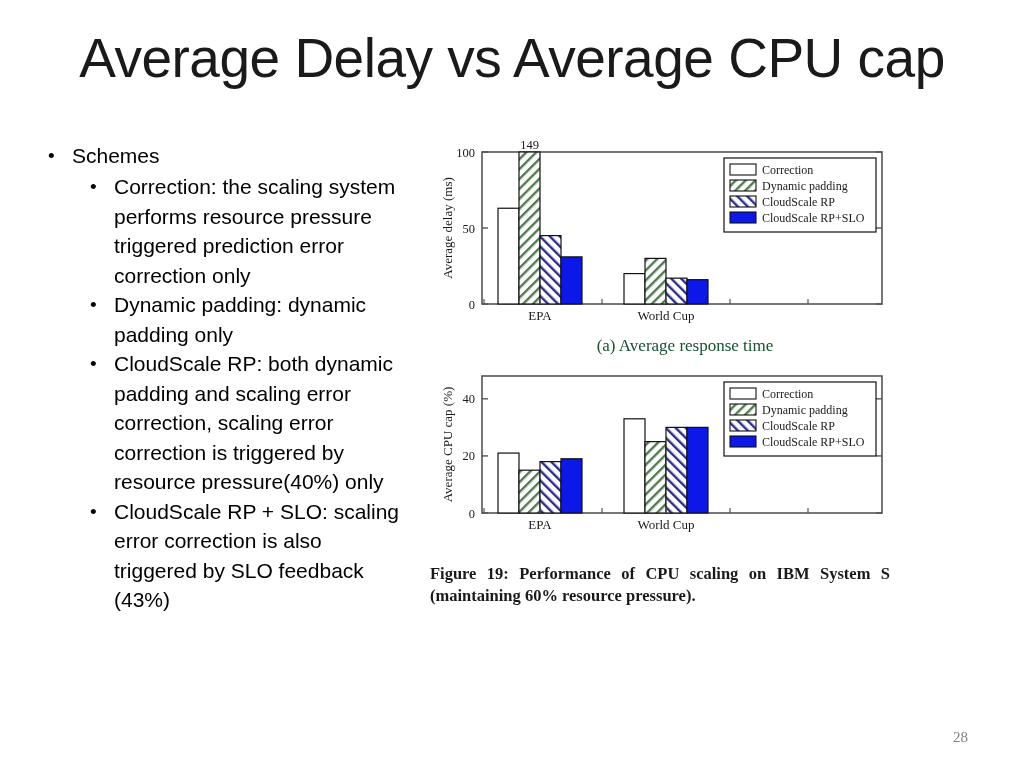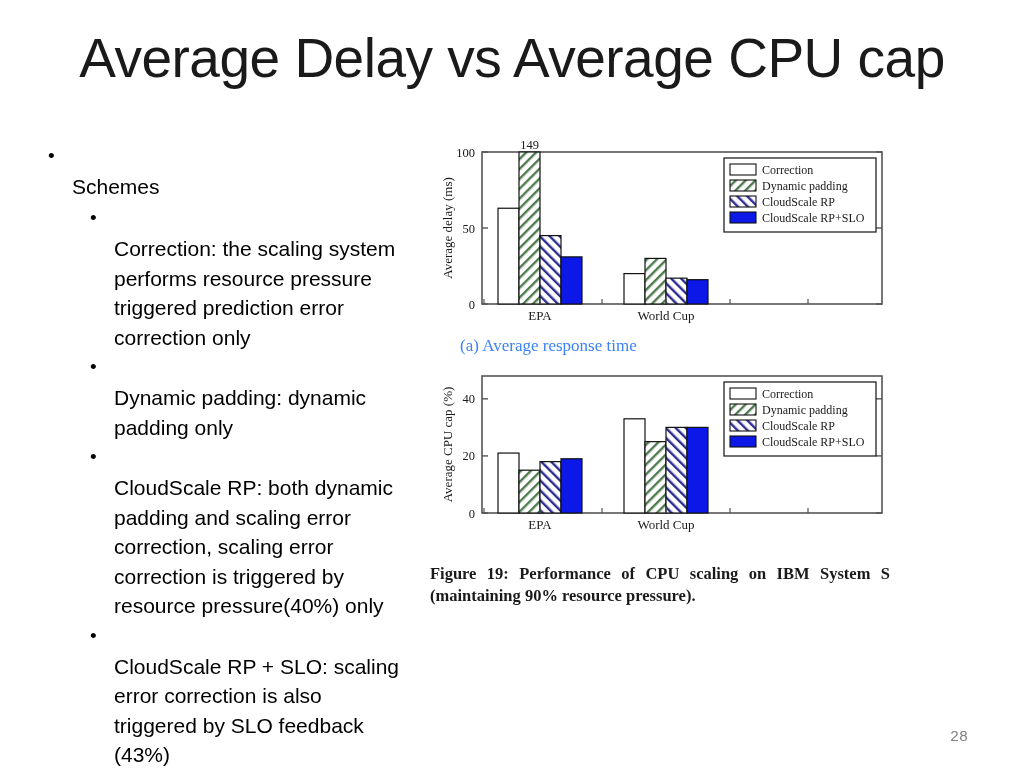--- a/index.html
+++ b/index.html
@@ -56,45 +56,44 @@
   }
   .dot {
     flex: 0 0 auto;
     width: 24px;
     text-align: left;
     font-size: 19px;
     line-height: inherit;
   }
   .btext {
     flex: 1 1 auto;
-    margin-top: 31px;
   }
 
   
   #figure {
     position: absolute;
     left: 430px;
     top: 138px;
     width: 480px;
   }
 
   .chart-wrap {
     position: relative;
     width: 460px;
   }
 
   .chart-canvas {
     display: block;
   }
 
   .subcaption {
-    text-align: left;
+    text-align: center;
     font-family: "Liberation Serif", serif;
     font-size: 17px;
-    color: #3b82f6;
+    color: #14532d;
     margin-top: -2px;
     padding-left: 30px;
   }
 
   #fig-caption {
     font-family: "Liberation Serif", serif;
     font-weight: bold;
     font-size: 16.5px;
     line-height: 22px;
     color: #1a1a1a;
@@ -103,21 +102,21 @@
     text-align: justify;
   }
 
   
   #page-number {
     position: absolute;
     right: 56px;
     bottom: 22px;
     font-size: 15px;
     color: #808080;
-    font-family: Liberation Mono, monospace;
+    font-family: Liberation Serif, serif;
   }
 </style>
 </head>
 <body>
 
 <div id="slide-title">Average Delay vs Average CPU cap</div>
 
 <div id="bullets">
 
   <div class="bullet-l1">
@@ -246,16 +245,16 @@
         <text x="332" y="35.7" font-family="&quot;Liberation Serif&quot;, serif" font-size="12" fill="#1a1a1a">Correction</text>
         <rect x="300" y="42" width="26" height="11" fill="url(#svg-chart-b-hatch-dp)" stroke="#111111" stroke-width="1.1"></rect>
         <text x="332" y="51.7" font-family="&quot;Liberation Serif&quot;, serif" font-size="12" fill="#1a1a1a">Dynamic padding</text>
         <rect x="300" y="58" width="26" height="11" fill="url(#svg-chart-b-hatch-rp)" stroke="#111111" stroke-width="1.1"></rect>
         <text x="332" y="67.7" font-family="&quot;Liberation Serif&quot;, serif" font-size="12" fill="#1a1a1a">CloudScale RP</text>
         <rect x="300" y="74" width="26" height="11" fill="#0b18e8" stroke="#111111" stroke-width="1.1"></rect>
         <text x="332" y="83.7" font-family="&quot;Liberation Serif&quot;, serif" font-size="12" fill="#1a1a1a">CloudScale RP+SLO</text>
       </svg>
   </div>
 
-  <div id="fig-caption">Figure 19:  Performance of CPU scaling on IBM System S (maintaining 90% resource pressure).</div>
+  <div id="fig-caption">Figure 19:  Performance of CPU scaling on IBM System S (maintaining 60% resource pressure).</div>
 </div>
 
 <div id="page-number">28</div>
 
 </body></html>

